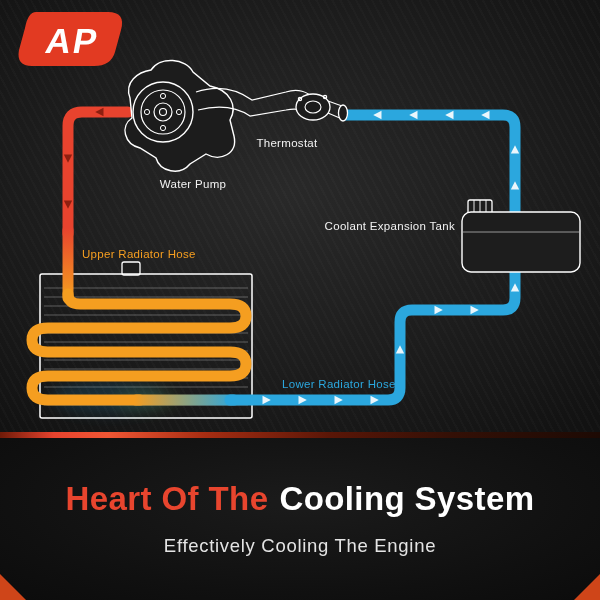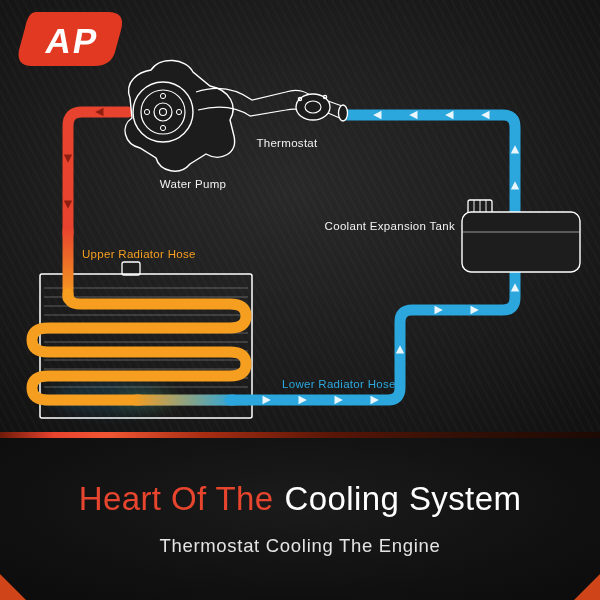--- a/index.html
+++ b/index.html
@@ -16,21 +16,21 @@
   .diagram-svg{position:absolute;top:0;left:0;z-index:2;}
   .footer{
     position:absolute;left:0;top:432px;width:600px;height:168px;z-index:4;
     background:radial-gradient(ellipse 420px 130px at 50% 42%, #1b1b1b 0%, #101010 70%, #0c0c0c 100%);
   }
   .accent-bar{
     height:6px;width:600px;
     background:linear-gradient(90deg,#6e1a08 0%,#e8432e 9%,#f05634 18%,#a72d12 34%,#5a1607 55%,#341006 75%,#1d0a04 100%);
   }
   .title-line{
-    text-align:center;font-weight:normal;font-size:33px;letter-spacing:.4px;
+    text-align:center;font-weight:bold;font-size:33px;letter-spacing:.4px;
     margin-top:42px;color:#ffffff;white-space:nowrap;
   }
   .title-accent{color:#e8452e;margin-right:11px;}
   .subtitle{
     text-align:center;font-size:18.5px;color:#e4e4e4;margin-top:17px;letter-spacing:.7px;
   }
   .corner-wedge{position:absolute;bottom:0;width:0;height:0;z-index:6;}
   .corner-wedge.left{left:0;border-bottom:26px solid #cf4519;border-right:26px solid transparent;}
   .corner-wedge.right{right:0;border-bottom:26px solid #cf4519;border-left:26px solid transparent;}
   .dlabel{font-size:11.5px;letter-spacing:.3px;font-family:"Liberation Sans",sans-serif;}
@@ -142,19 +142,19 @@
     </g>
   </svg>
 
   <div class="texture"></div>
 
   <div class="footer">
     <div class="accent-bar"></div>
     <div class="title-line">
       <span class="title-accent">Heart Of The</span><span>Cooling System</span>
     </div>
-    <div class="subtitle">Thermostat Cooling The Engine</div>
+    <div class="subtitle">Effectively Cooling The Engine</div>
   </div>
 
   <div class="corner-wedge left"></div>
   <div class="corner-wedge right"></div>
 
 </div>
 
 </body></html>

